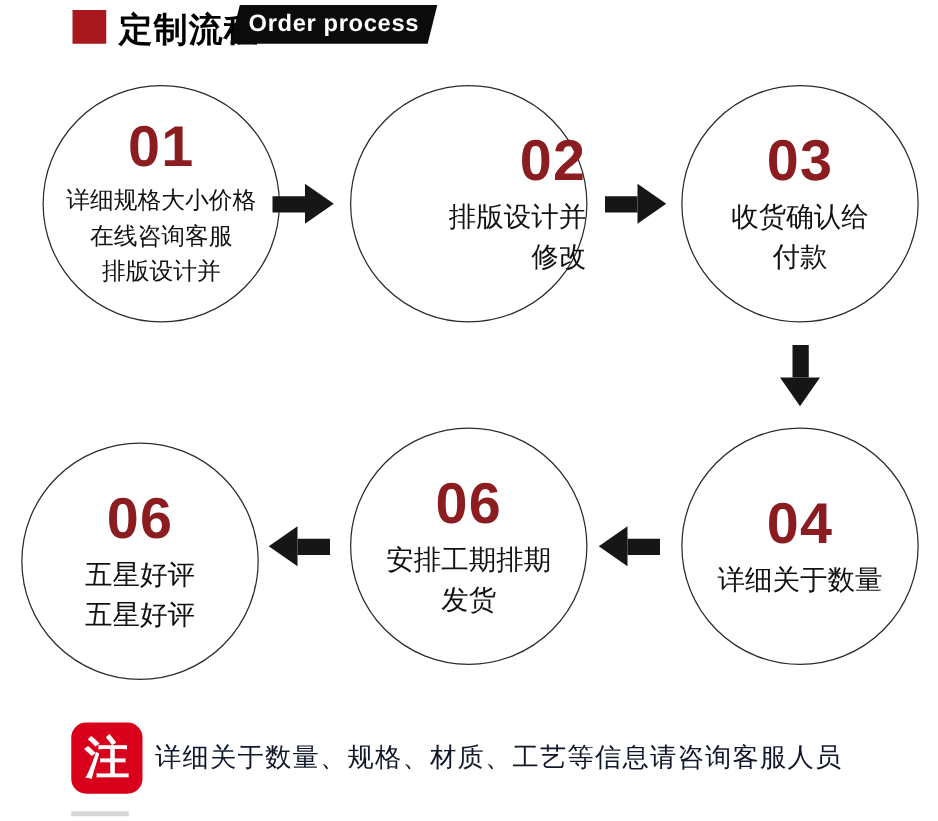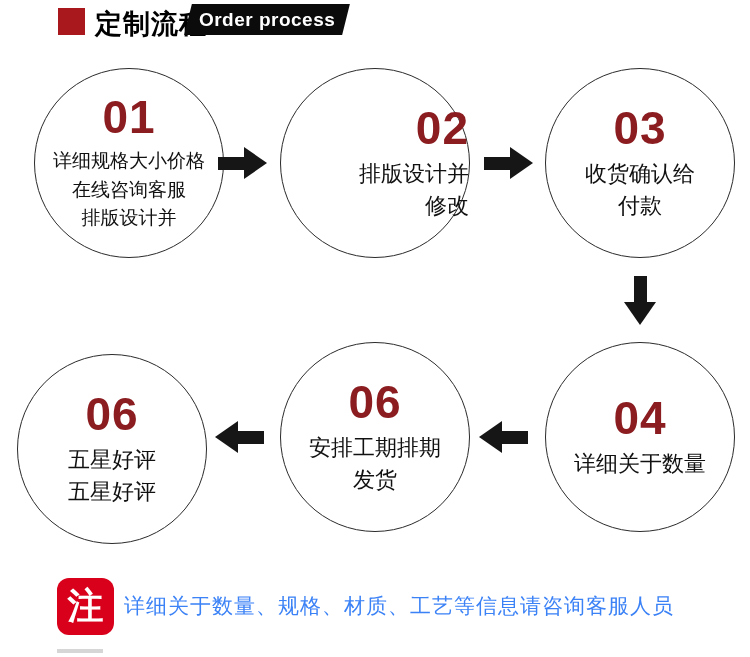--- a/index.html
+++ b/index.html
@@ -31,21 +31,21 @@
   .arrow .head-left{width:0;height:0;border-top:16px solid transparent;border-bottom:16px solid transparent;border-right:23px solid #161616;}
   .arrow.vert{flex-direction:column;align-items:center;}
   .arrow.vert .stem{width:13px;height:26px;}
   .arrow.vert .head-down{width:0;height:0;border-left:16px solid transparent;border-right:16px solid transparent;border-top:23px solid #161616;}
   
   .note-badge{
     position:absolute;left:57px;top:578px;width:57px;height:57px;background:#d9001b;border-radius:12px;
     display:flex;align-items:center;justify-content:center;
   }
   .note-badge span{color:#fff;font-size:36px;font-weight:bold;}
-  .note-text{position:absolute;left:124px;top:592px;font-size:21px;color:#3b82f6;letter-spacing:1px;}
+  .note-text{position:absolute;left:124px;top:592px;font-size:21px;color:#0f172a;letter-spacing:1px;}
   .next-section-edge{position:absolute;left:57px;top:649px;width:46px;height:4px;background:#d6d6d6;}
 </style>
 </head>
 <body>
 
 <div class="hdr-square"></div>
 <div class="hdr-title">定制流程</div>
 <div class="hdr-banner">
   <span>Order process</span>
 </div>

